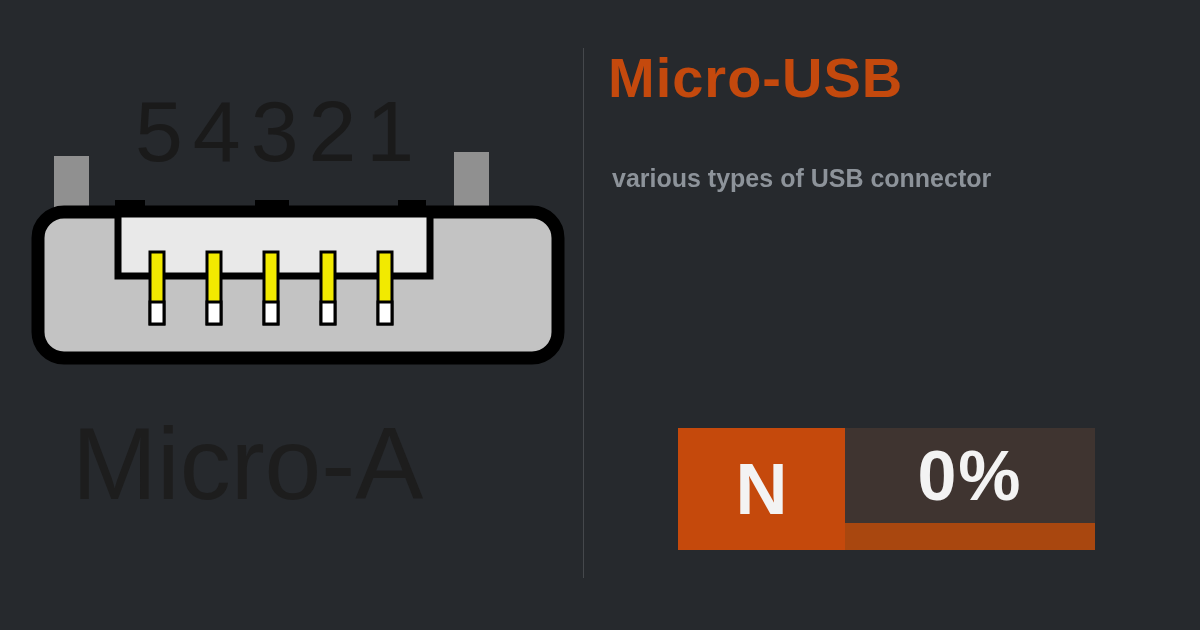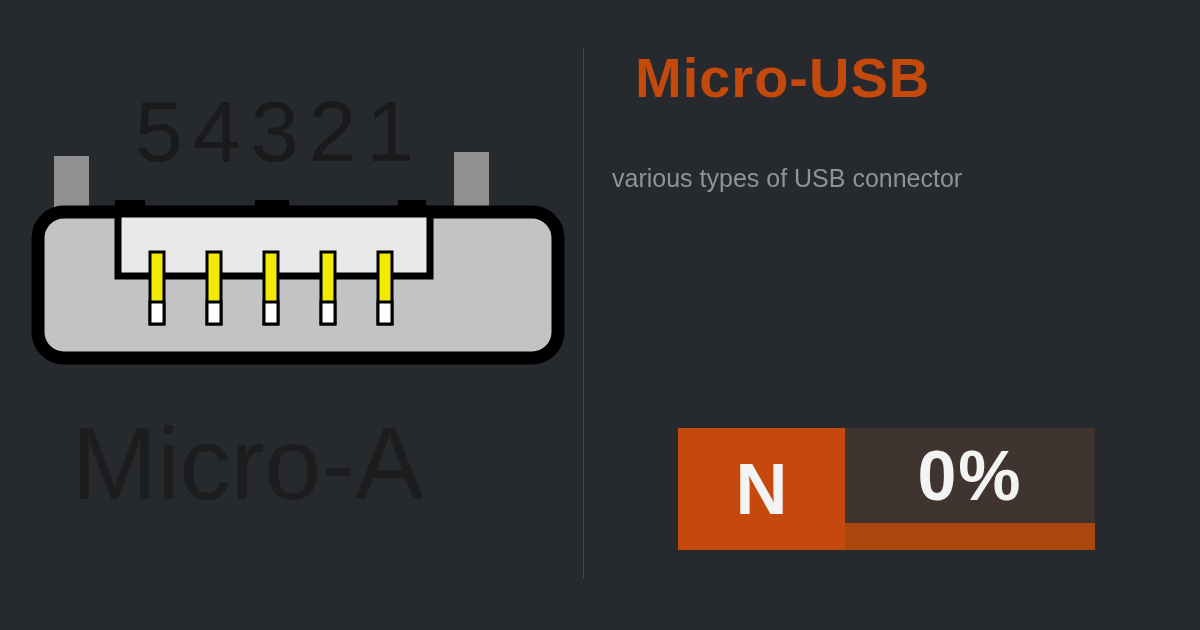--- a/index.html
+++ b/index.html
@@ -23,27 +23,27 @@
   }
 
   
   .divider{
     position:absolute;left:583px;top:48px;width:1px;height:530px;
     background:#45484c;
   }
 
   
   .title{
-    position:absolute;left:635px;top:50px;
+    position:absolute;left:608px;top:50px;
     font-size:56px;font-weight:bold;color:#c4490d;line-height:1;
     letter-spacing:1px;
   }
   .description{
     position:absolute;left:612px;top:160px;
-    font-size:25px;color:#8d939a;line-height:36px;font-weight:400;
+    font-size:25px;color:#8d939a;line-height:36px;font-weight:700;
   }
 
   
   .badge{
     position:absolute;left:678px;top:428px;width:417px;height:122px;
     display:flex;
   }
   .badge-letter-box{
     width:167px;height:122px;background:#c5490c;
     display:flex;align-items:center;justify-content:center;

